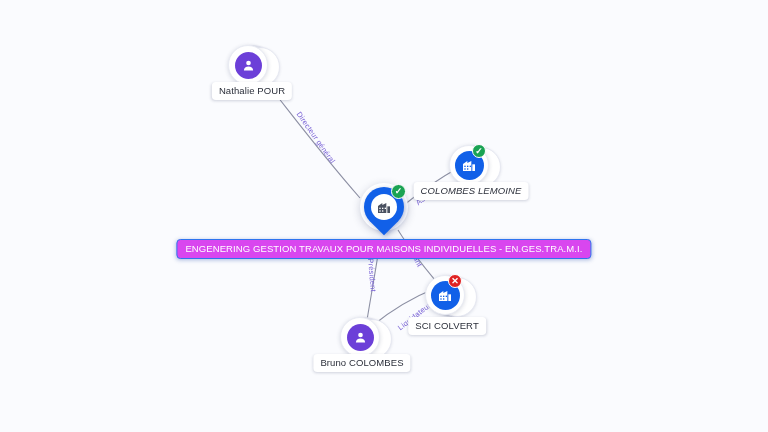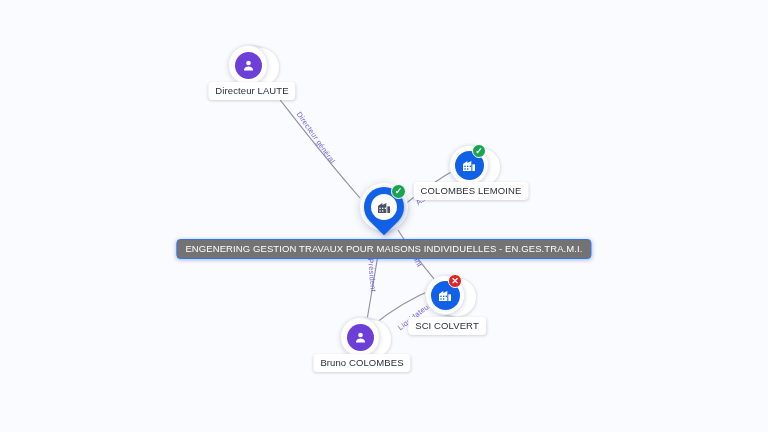--- a/index.html
+++ b/index.html
@@ -98,21 +98,21 @@
     background: #ffffff;
     color: #2b2f3a;
     font-size: 9.5px;
     letter-spacing: .1px;
     padding: 3px 7px 4px 7px;
     border-radius: 4px;
     box-shadow: 0 1px 3px rgba(40,50,90,0.20);
     transform: translateX(-50%);
   }
   .node-label.primary {
-    background: #737373;
+    background: #d946ef;
     color: #ffffff;
     font-size: 9.5px;
     padding: 3px 8px 4px 8px;
     border: 1px solid #2f74ef;
     border-radius: 4px;
     box-shadow: 0 1px 4px rgba(20,60,160,0.35);
   }
 
   
   .pin-wrap {
@@ -203,21 +203,21 @@
     <div class="stack s2"></div>
     <div class="stack s1"></div>
     <div class="node-disc">
       <div class="avatar-circle">
         <svg width="15" height="15" viewBox="0 0 24 24" fill="#ffffff">
           <circle cx="12" cy="8" r="3.7"></circle>
           <path d="M4.6 20c0-4.1 3.3-6.3 7.4-6.3s7.4 2.2 7.4 6.3z"></path>
         </svg>
       </div>
     </div>
-    <div class="node-label" style="left:0px; top:17px;">Directeur LAUTE</div>
+    <div class="node-label" style="left:0px; top:17px;">Nathalie POUR</div>
   </div>
 
   <div class="node" style="left:473px; top:165px;">
     <div class="stack s3"></div>
     <div class="stack s2"></div>
     <div class="stack s1"></div>
     <div class="node-disc">
       <div class="company-circle">
         <svg width="16" height="16" viewBox="0 0 24 24" fill="#ffffff">
           <path d="M3 21V10.5L9.5 6v3l6-3V21z" fill="#ffffff"></path>
@@ -226,21 +226,21 @@
           <rect x="13" y="13" width="2" height="2" fill="#1160e8"></rect>
           <rect x="5" y="17" width="2" height="2" fill="#1160e8"></rect>
           <rect x="9" y="17" width="2" height="2" fill="#1160e8"></rect>
           <rect x="17" y="11" width="4" height="10" fill="#ffffff"></rect>
         </svg>
       </div>
     </div>
     <div class="badge ok" style="left:-1px; top:-21px;">
       <span class="badge-glyph">✓</span>
     </div>
-    <div class="node-label" style="left:-2px; top:17px;">COLOMBES LEMOINE</div>
+    <div class="node-label" style="left:-2px; top:17px;font-style:italic;">COLOMBES LEMOINE</div>
   </div>
 
   <div class="node" style="left:449px; top:295px;">
     <div class="stack s3"></div>
     <div class="stack s2"></div>
     <div class="stack s1"></div>
     <div class="node-disc">
       <div class="company-circle">
         <svg width="16" height="16" viewBox="0 0 24 24" fill="#ffffff">
           <path d="M3 21V10.5L9.5 6v3l6-3V21z" fill="#ffffff"></path>

